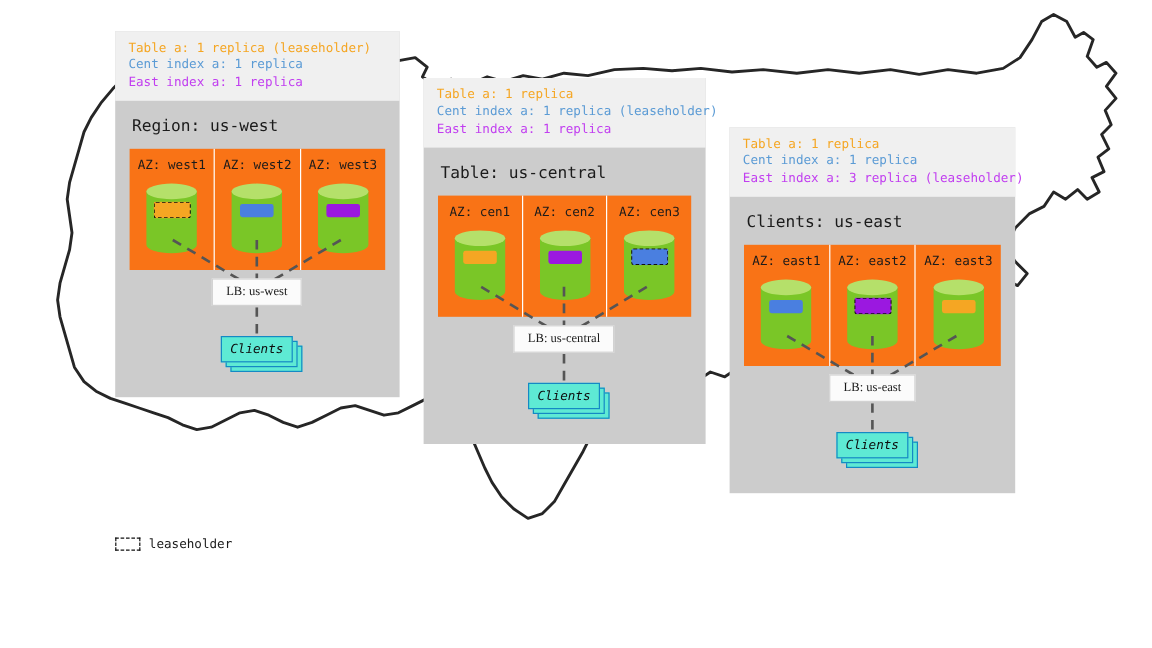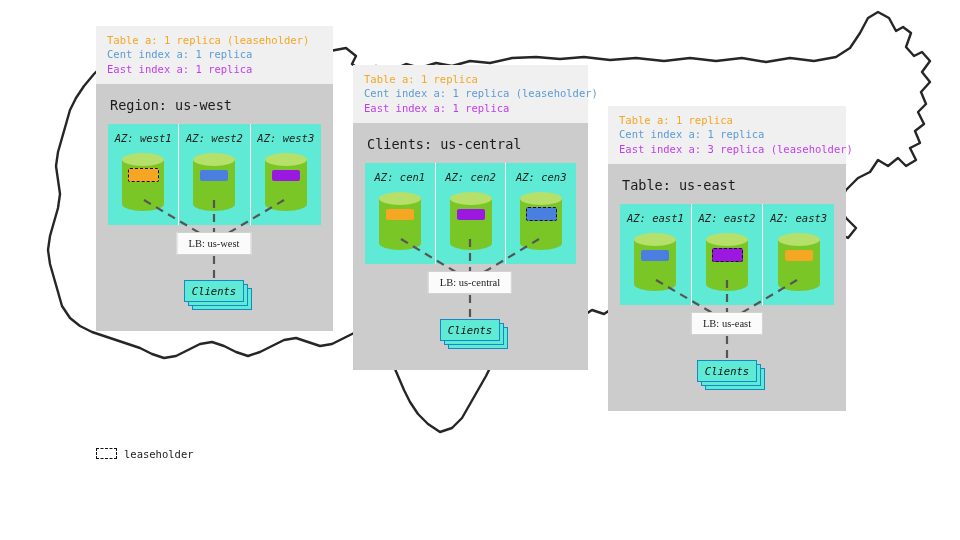--- a/index.html
+++ b/index.html
@@ -34,24 +34,23 @@
   .region-title {
     font-size: 13.5px;
     color: #1b1b1b;
     padding: 13px 14px 11px 14px;
     white-space: nowrap;
     border-radius: 19px;
   }
 
   .az-container {
     margin: 0 12px;
-    background: #5eead4;
+    background: #f97316;
     display: flex;
     position: relative;
-    font-style: italic;
   }
   .az {
     flex: 1 1 0;
     padding: 8px 4px 10px 4px;
     display: flex; flex-direction: column; align-items: center;
     position: relative;
   }
   .az + .az { border-left: 1.5px solid #ffffff; }
   .az-label {
     font-size: 10.5px; color: #1b1b1b;
@@ -221,21 +220,21 @@
       </div>
     </div>
   </div>
 
   <div class="region" style="left:353px; top:65px; width:235px; height:305px;">
     <div class="replica-legend">
       <div class="rl-table">Table a: 1 replica</div>
       <div class="rl-cent">Cent index a: 1 replica (leaseholder)</div>
       <div class="rl-east">East index a: 1 replica</div>
     </div>
-    <div class="region-title">Clients: us-central</div>
+    <div class="region-title">Table: us-central</div>
 
     <div class="az-container">
       <div class="az">
         <div class="az-label">AZ: cen1</div>
         <div class="cyl">
           <div class="cyl-body"></div>
           <div class="cyl-top"></div>
           <div class="cyl-bar" style="background:#f5a623;"></div>
         </div>
       </div>
@@ -282,21 +281,21 @@
       </div>
     </div>
   </div>
 
   <div class="region" style="left:608px; top:106px; width:238px; height:305px;">
     <div class="replica-legend">
       <div class="rl-table">Table a: 1 replica</div>
       <div class="rl-cent">Cent index a: 1 replica</div>
       <div class="rl-east">East index a: 3 replica (leaseholder)</div>
     </div>
-    <div class="region-title">Table: us-east</div>
+    <div class="region-title">Clients: us-east</div>
 
     <div class="az-container">
       <div class="az">
         <div class="az-label">AZ: east1</div>
         <div class="cyl">
           <div class="cyl-body"></div>
           <div class="cyl-top"></div>
           <div class="cyl-bar" style="background:#4a7fe0;"></div>
         </div>
       </div>

